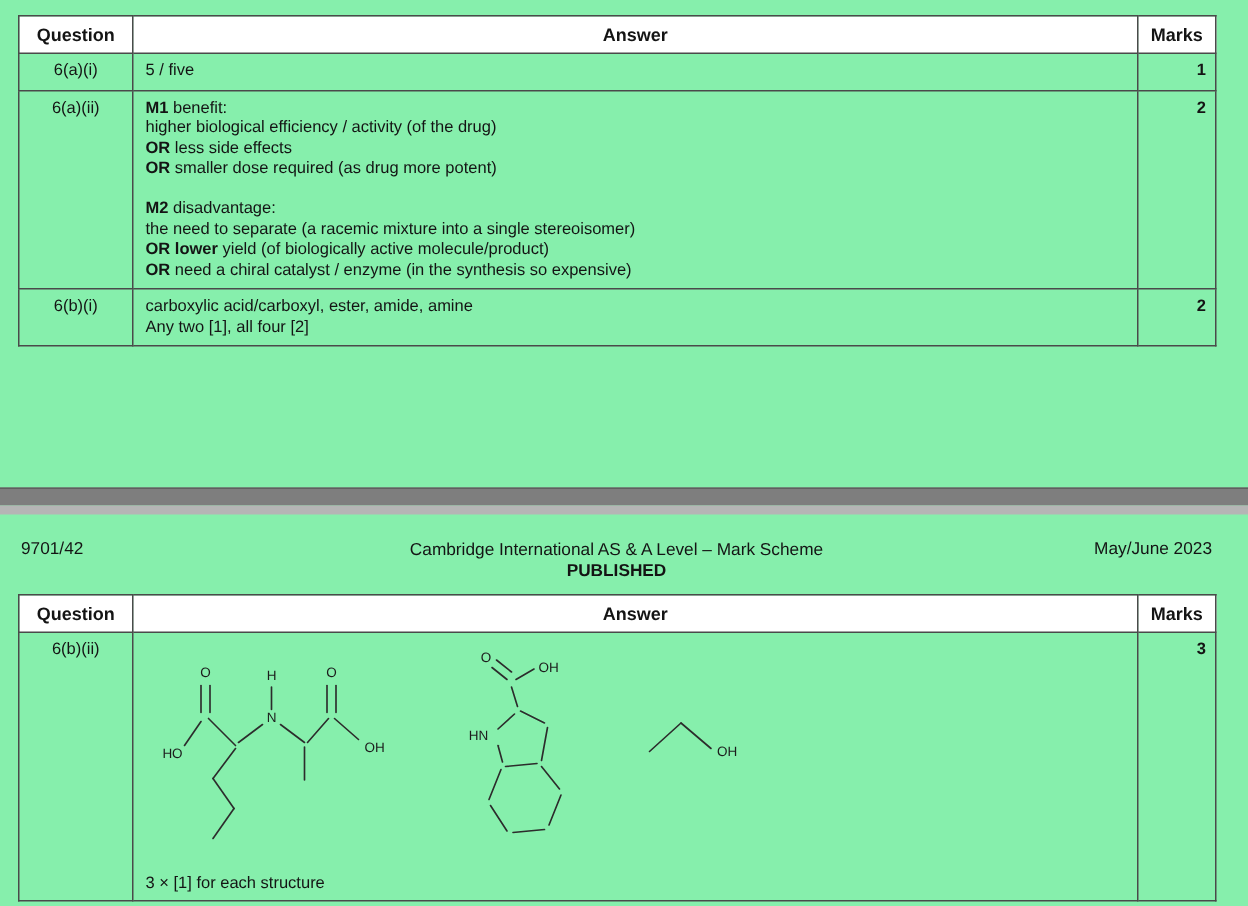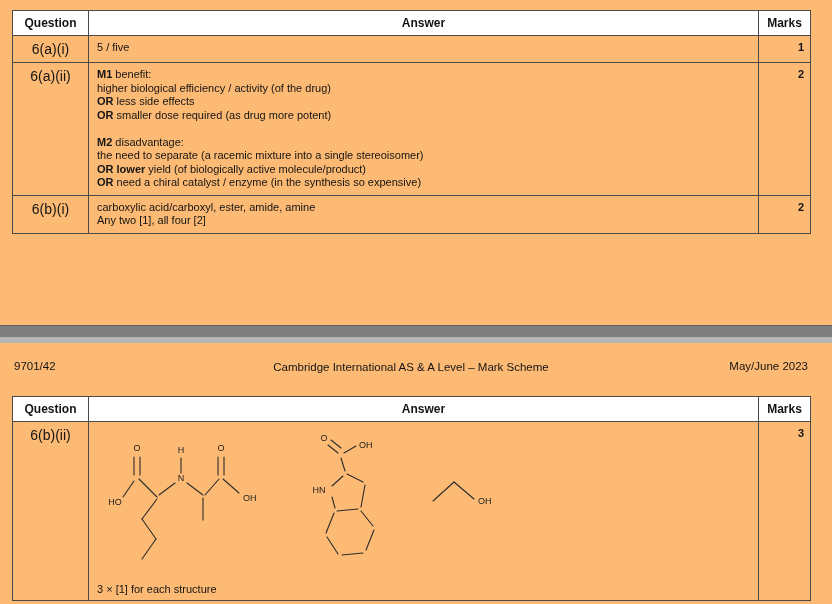--- a/index.html
+++ b/index.html
@@ -1,26 +1,26 @@
 <!DOCTYPE html>
 <html><head>
 <meta charset="utf-8">
 <style>
   * { margin:0; padding:0; box-sizing:border-box; }
   html, body { width:832px; height:604px; background:#ffffff;
     font-family:"Liberation Sans", sans-serif; color:#141414; }
-  .sheet { position:relative; width:832px; height:604px; overflow:hidden; background:#fdba74; }
+  .sheet { position:relative; width:832px; height:604px; overflow:hidden; background:#86efac; }
 
   .page1 { height:325px; padding:10px 22px 0 12px; }
   .page2 { padding:15px 22px 0 12px; }
 
   table.ms { border-collapse:collapse; width:798px; table-layout:fixed; }
   table.ms th, table.ms td { border:1px solid #4a4a4a; vertical-align:top; }
   table.ms th { font-weight:bold; font-size:12px; text-align:center; padding:5px 4px; background:#fff; }
-  td.qcell { text-align:center; font-size:14px; padding:5px 2px; }
+  td.qcell { text-align:center; font-size:11px; padding:5px 2px; }
   td.acell { font-size:11px; padding:5px 8px; }
   td.mcell { text-align:right; font-size:11px; font-weight:bold; padding:5px 6px; }
   .line { min-height:13.5px; line-height:13.5px; font-size:11px; }
 
   .footer { position:relative; margin-top:30px; height:14px; font-size:10.5px; }
   .footer .copyright { position:absolute; left:6px; top:0; }
   .footer .pagenum { position:absolute; left:50%; transform:translateX(-50%); top:0; }
 
   .page-break { height:18px; width:832px; }
   .page-break .bar1 { height:12px; background:#7e7e7e; border-top:1px solid #5f5f5f; }
@@ -103,20 +103,21 @@
   <div class="page-break">
     <div class="bar1"></div>
     <div class="bar2"></div>
   </div>
 
   <section class="page2">
     <div class="p2header">
       <span class="left">9701/42</span>
       <div class="centercol">
         <div>Cambridge International AS &amp; A Level – Mark Scheme</div>
+        <div class="pub">PUBLISHED</div>
       </div>
       <span class="right">May/June 2023</span>
     </div>
 
     <table class="ms">
       <colgroup>
           <col style="width:76px">
           <col style="width:670px">
           <col style="width:52px">
         </colgroup>

